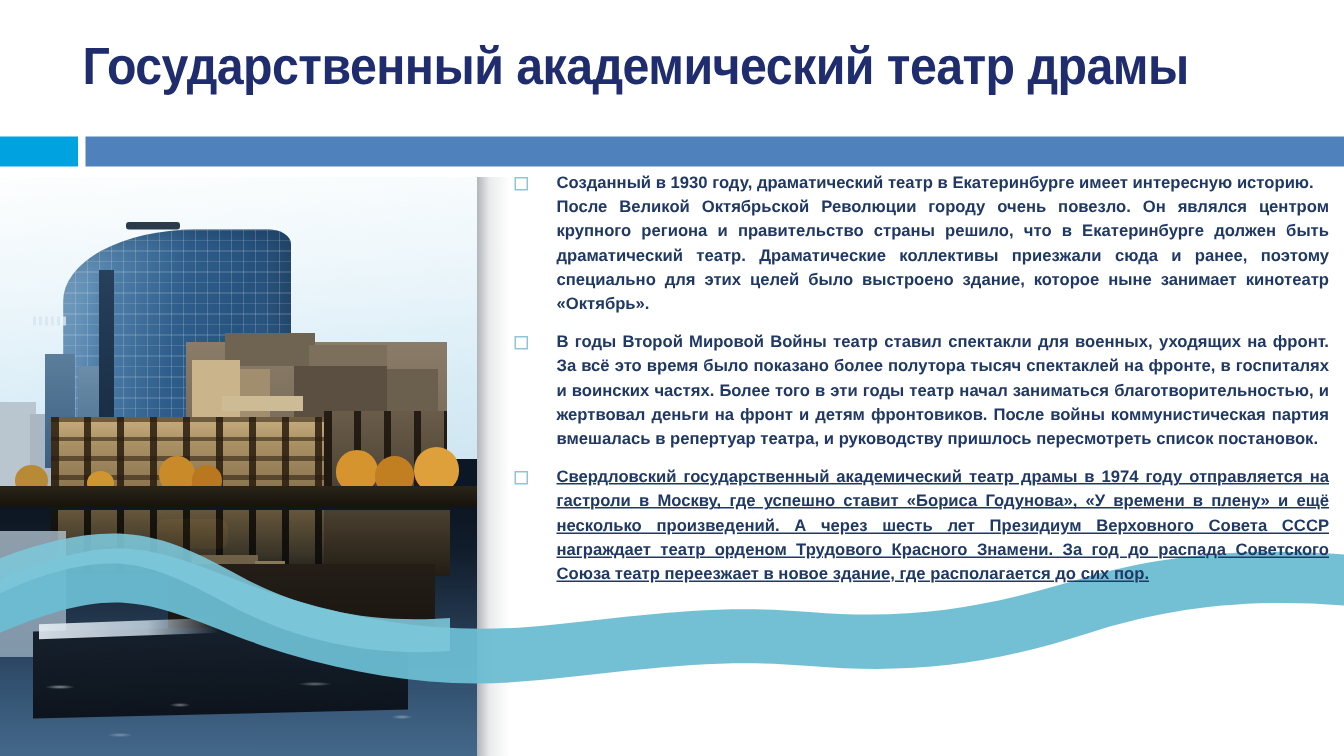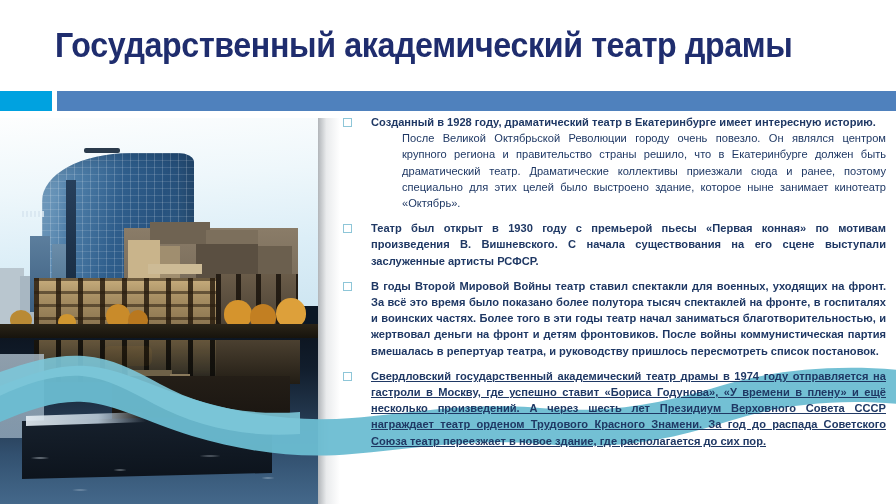--- a/index.html
+++ b/index.html
@@ -248,24 +248,23 @@
   .bullet{
     position:absolute;
     left:5px; top:4px;
     width:7px;height:7px;
     border:1px solid #8ec6d8;
     background:transparent;
   }
   .b{font-weight:700;}
   .sub{
     display:block;
-    font-weight:400;
+    font-weight:700;
     text-align:justify;
     margin-top:0px;
-    margin-left:31px;
   }
 </style>
 </head>
 <body>
 
 <div class="slide">
 
   <div class="title">Государственный академический театр драмы</div>
 
   <div class="rule-wrap">
@@ -358,28 +357,24 @@
              L 300 104
              C 244 108, 196 96, 154 74
              C 128 60, 106 48, 82 46
              C 54 44, 24 54, -5 68 Z" fill="#7cc6d8" opacity="0.9"></path>
   </svg>
 
   <div class="content">
 
     <div class="para">
       <span class="bullet"></span>
-      <span class="b">Созданный в 1928 году, драматический театр в Екатеринбурге имеет интересную историю.</span>
+      <span class="b">Созданный в 1930 году, драматический театр в Екатеринбурге имеет интересную историю.</span>
       <span class="sub">После Великой Октябрьской Революции городу очень повезло. Он являлся центром крупного региона и правительство страны решило, что в Екатеринбурге должен быть драматический театр. Драматические коллективы приезжали сюда и ранее, поэтому специально для этих целей было выстроено здание, которое ныне занимает кинотеатр «Октябрь».</span>
     </div>
 
-    <div class="para">
-      <span class="bullet"></span>
-      <span class="b">Театр был открыт в 1930 году с премьерой пьесы «Первая конная» по мотивам произведения В. Вишневского. С начала существования на его сцене выступали заслуженные артисты РСФСР.</span>
-    </div>
 
     <div class="para">
       <span class="bullet"></span>
       <span class="b">В годы Второй Мировой Войны театр ставил спектакли для военных, уходящих на фронт. За всё это время было показано более полутора тысяч спектаклей на фронте, в госпиталях и воинских частях. Более того в эти годы театр начал заниматься благотворительностью, и жертвовал деньги на фронт и детям фронтовиков. После войны коммунистическая партия вмешалась в репертуар театра, и руководству пришлось пересмотреть список постановок.</span>
     </div>
 
     <div class="para">
       <span class="bullet"></span>
       <span class="b">Свердловский государственный академический театр драмы в 1974 году отправляется на гастроли в Москву, где успешно ставит «Бориса Годунова», «У времени в плену» и ещё несколько произведений. А через шесть лет Президиум Верховного Совета СССР награждает театр орденом Трудового Красного Знамени. За год до распада Советского Союза театр переезжает в новое здание, где располагается до сих пор.</span>
     </div>

